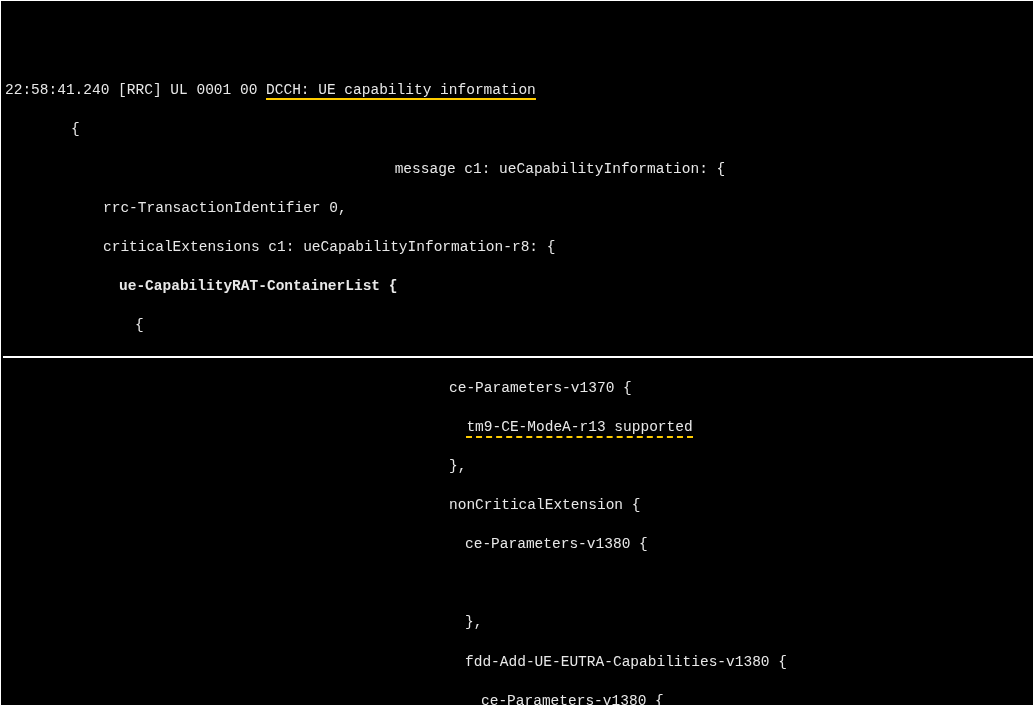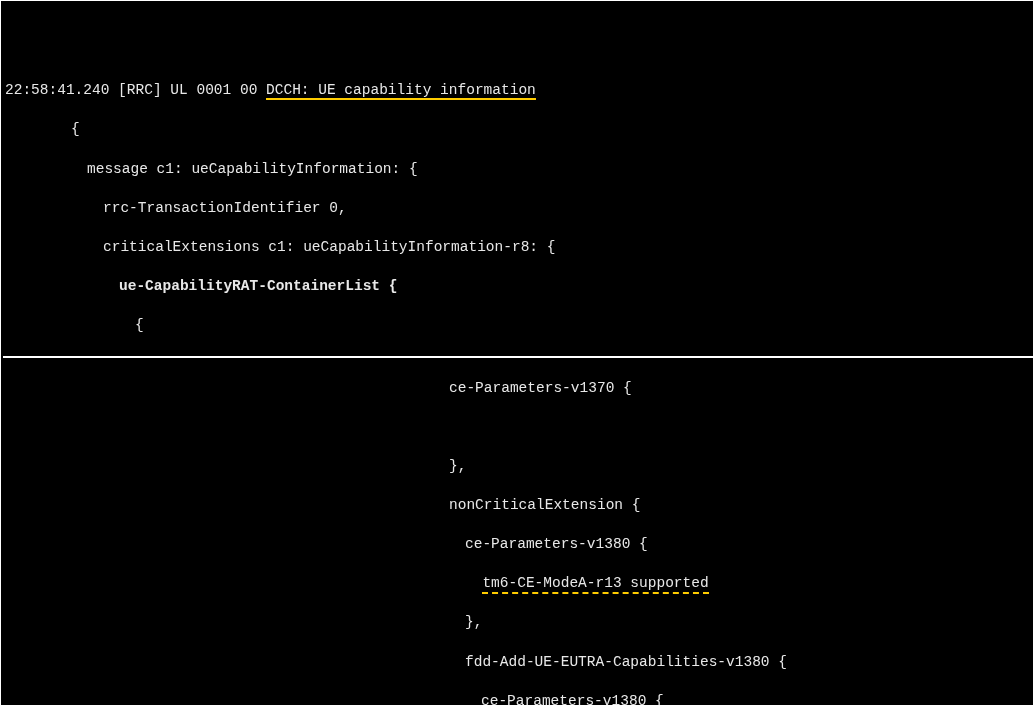--- a/index.html
+++ b/index.html
@@ -25,21 +25,21 @@
       padding-bottom: 1px;
     }
     .hr-line {
       border: none;
       border-top: 2px solid #fff;
       margin: 1px 0;
       width: 100%;
     }
     .indent-0 { padding-left: 2px; }
     .indent-1 { padding-left: 68px; }
-    .indent-2 { padding-left: 84px; }
+    .indent-2 { padding-left: 84px; text-align: center; }
     .indent-3 { padding-left: 100px; }
     .indent-4 { padding-left: 116px; font-weight: bold; }
     .indent-5 { padding-left: 132px; }
     .sec-b { padding-left: 446px; }
     .sec-b1 { padding-left: 462px; }
     .sec-b2 { padding-left: 478px; }
   </style>
 </head>
 <body>
 
@@ -47,25 +47,25 @@
 
 <span class="line indent-0"><span>22:58:41.240 [RRC] UL 0001 00 </span><span class="yellow-underline">DCCH: UE capability information</span></span>
 <span class="line indent-1">{</span>
 <span class="line indent-2">message c1: ueCapabilityInformation: {</span>
 <span class="line indent-3">rrc-TransactionIdentifier 0,</span>
 <span class="line indent-3">criticalExtensions c1: ueCapabilityInformation-r8: {</span>
 <span class="line indent-4">ue-CapabilityRAT-ContainerList {</span>
 <span class="line indent-5">{</span>
 <hr class="hr-line">
 <span class="line sec-b">ce-Parameters-v1370 {</span>
-<span class="line sec-b"><span>  </span></span>
+<span class="line sec-b"><span>  </span><span class="dashed-underline">tm9-CE-ModeA-r13 supported</span></span>
 <span class="line sec-b">},</span>
 <span class="line sec-b">nonCriticalExtension {</span>
 <span class="line sec-b1">ce-Parameters-v1380 {</span>
-<span class="line sec-b1"><span>  </span><span class="dashed-underline">tm6-CE-ModeA-r13 supported</span></span>
+<span class="line sec-b1"><span>  </span></span>
 <span class="line sec-b1">},</span>
 <span class="line sec-b1">fdd-Add-UE-EUTRA-Capabilities-v1380 {</span>
 <span class="line sec-b2">ce-Parameters-v1380 {</span>
 
 
 
 
 
 
 

